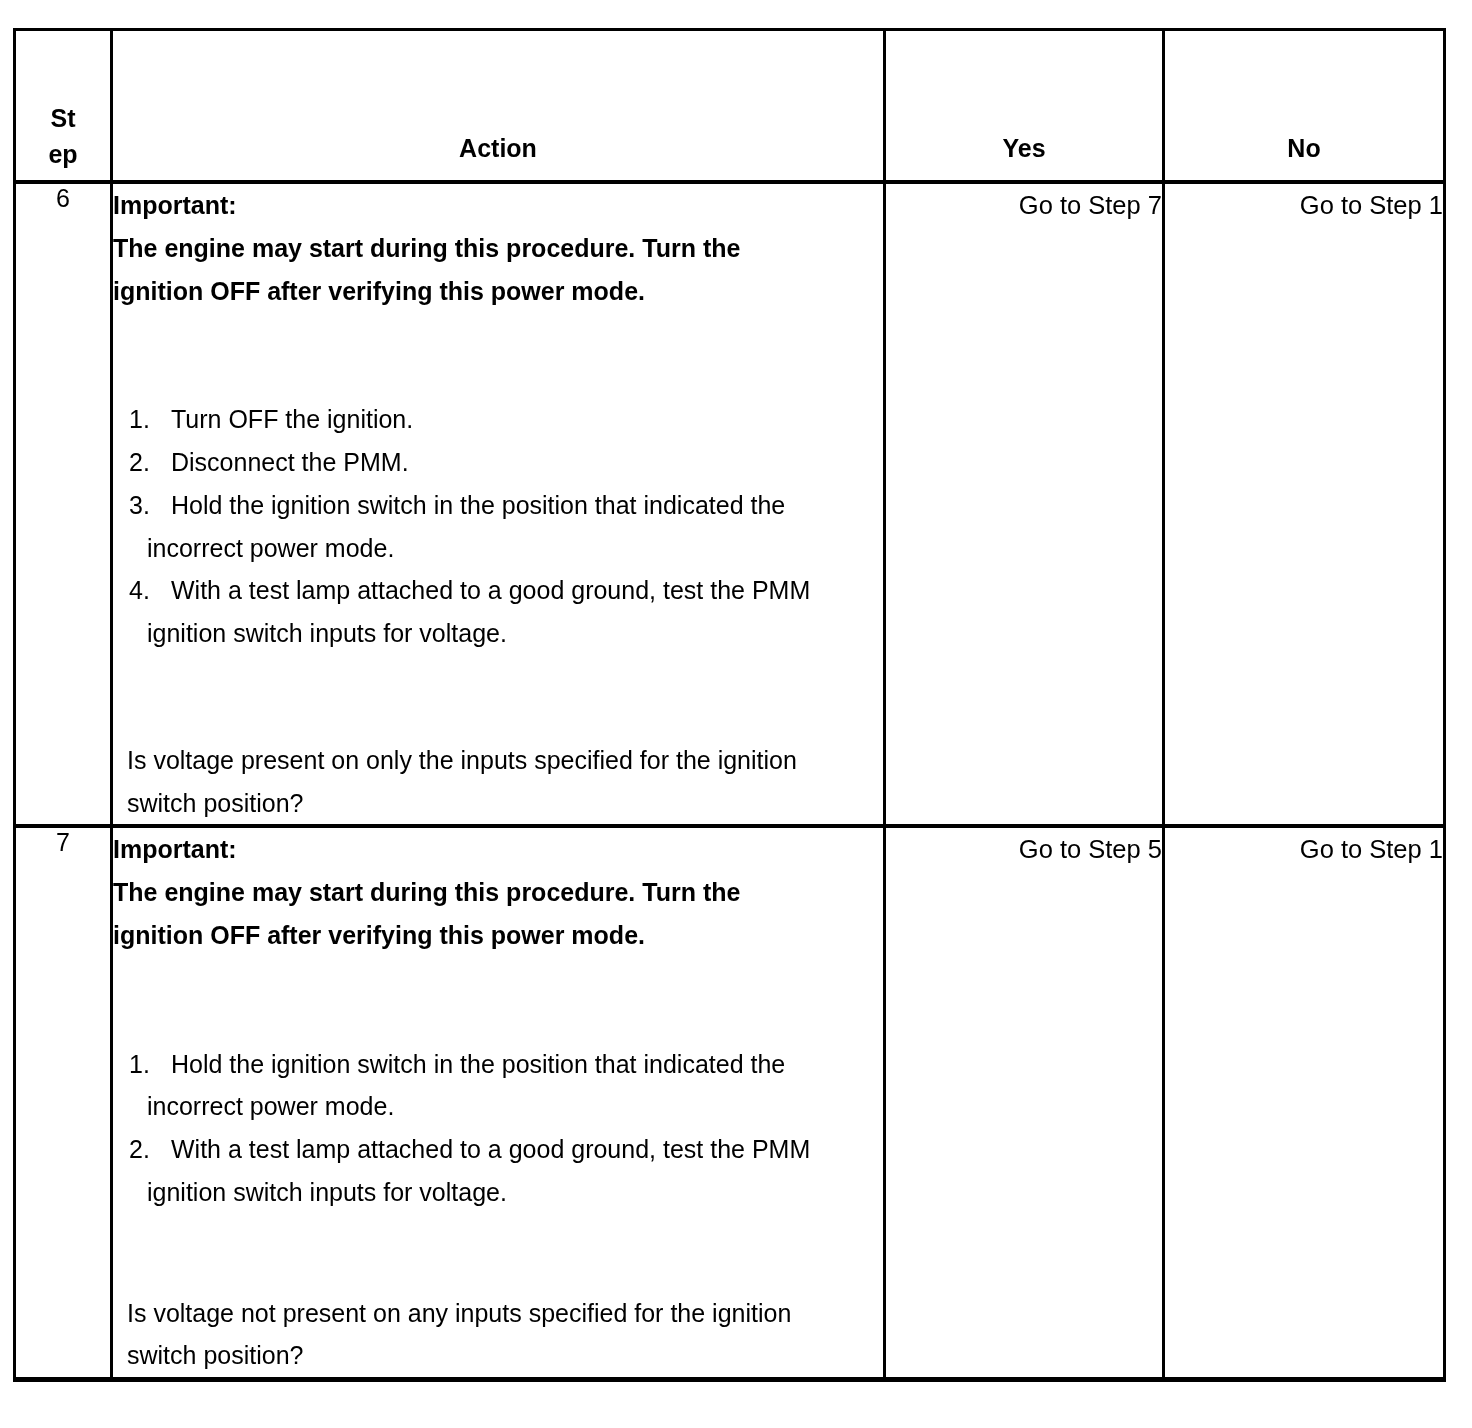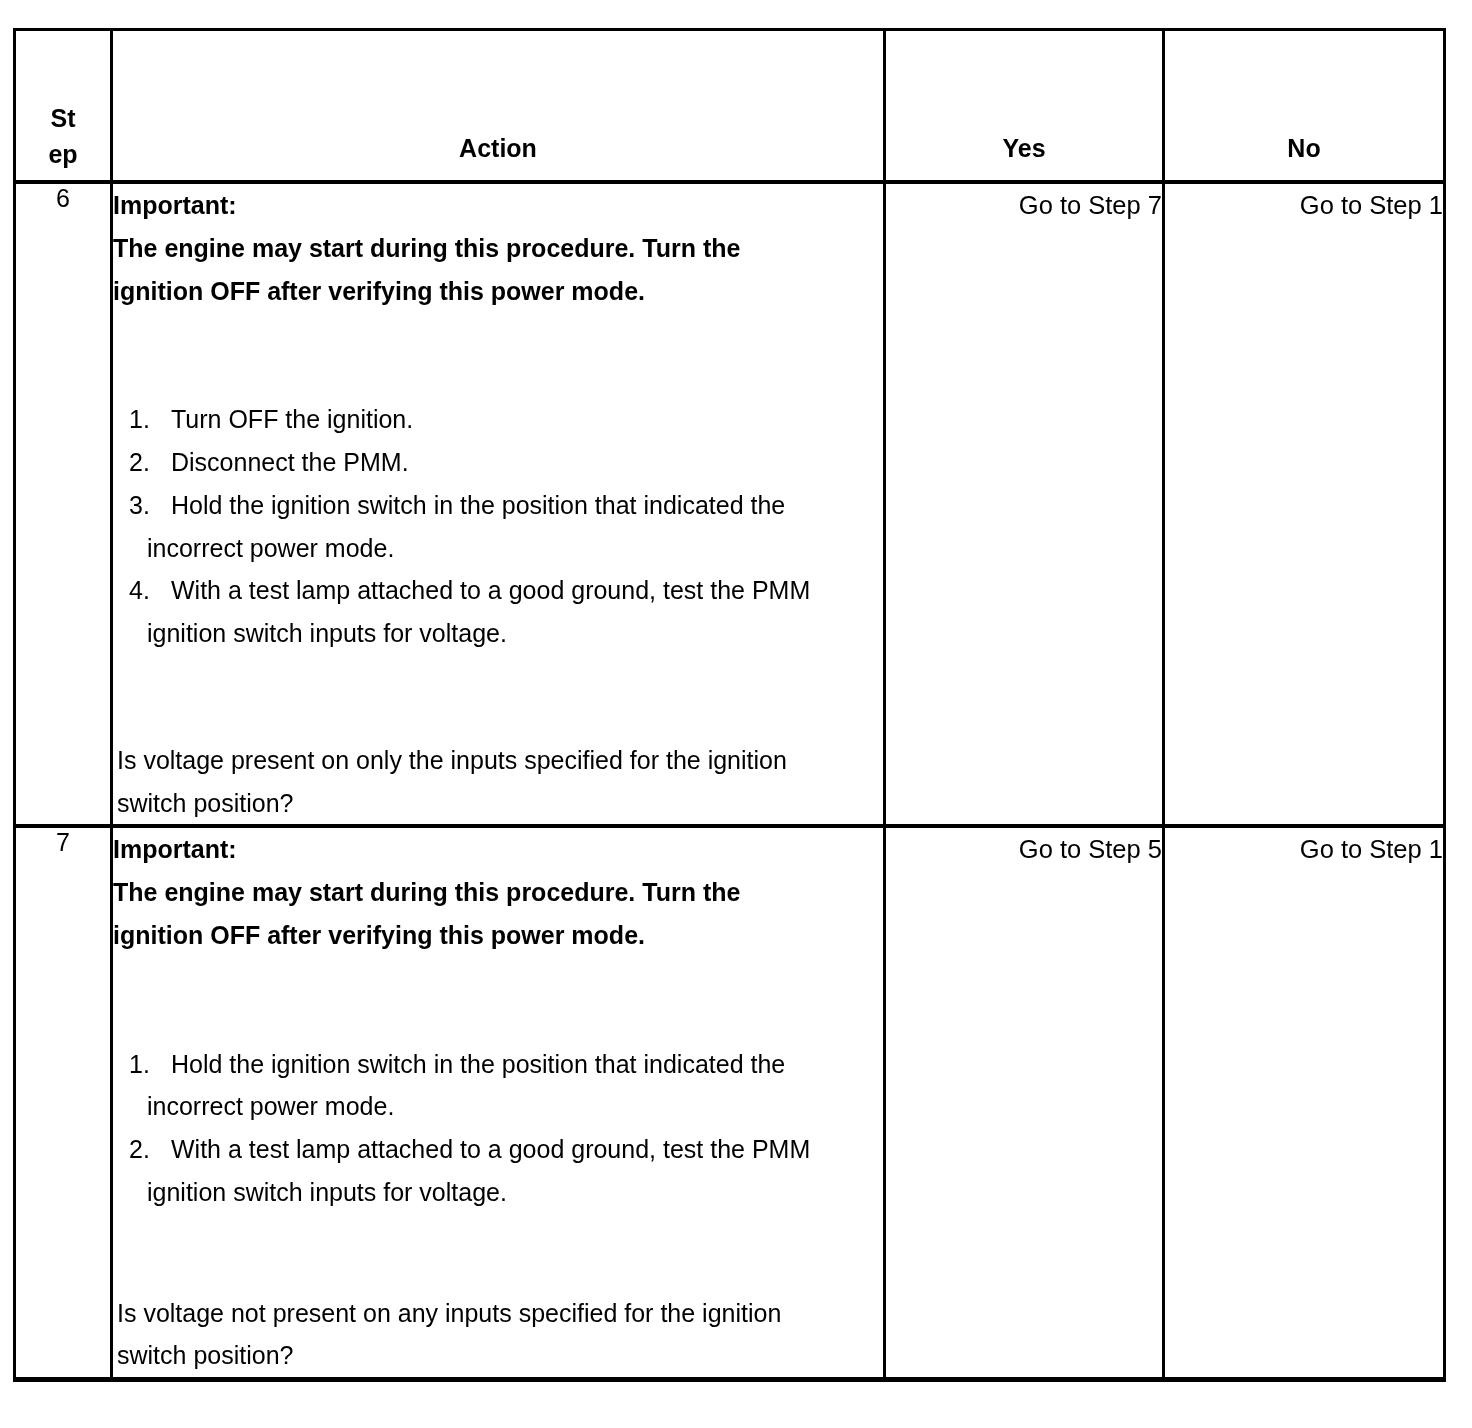--- a/index.html
+++ b/index.html
@@ -115,21 +115,21 @@
   }
   ol.steps-list li .num {
     display: inline-block;
     width: 42px;
     text-indent: 0;
   }
   ol.steps-list li .li-text { }
 
   .question {
     margin: 0;
-    padding-left: 4px;
+    padding-left: 14px;
     max-width: 690px;
   }
 </style>
 </head>
 <body>
 
 <div class="page">
 
   <table class="diag-table">
     <colgroup>

